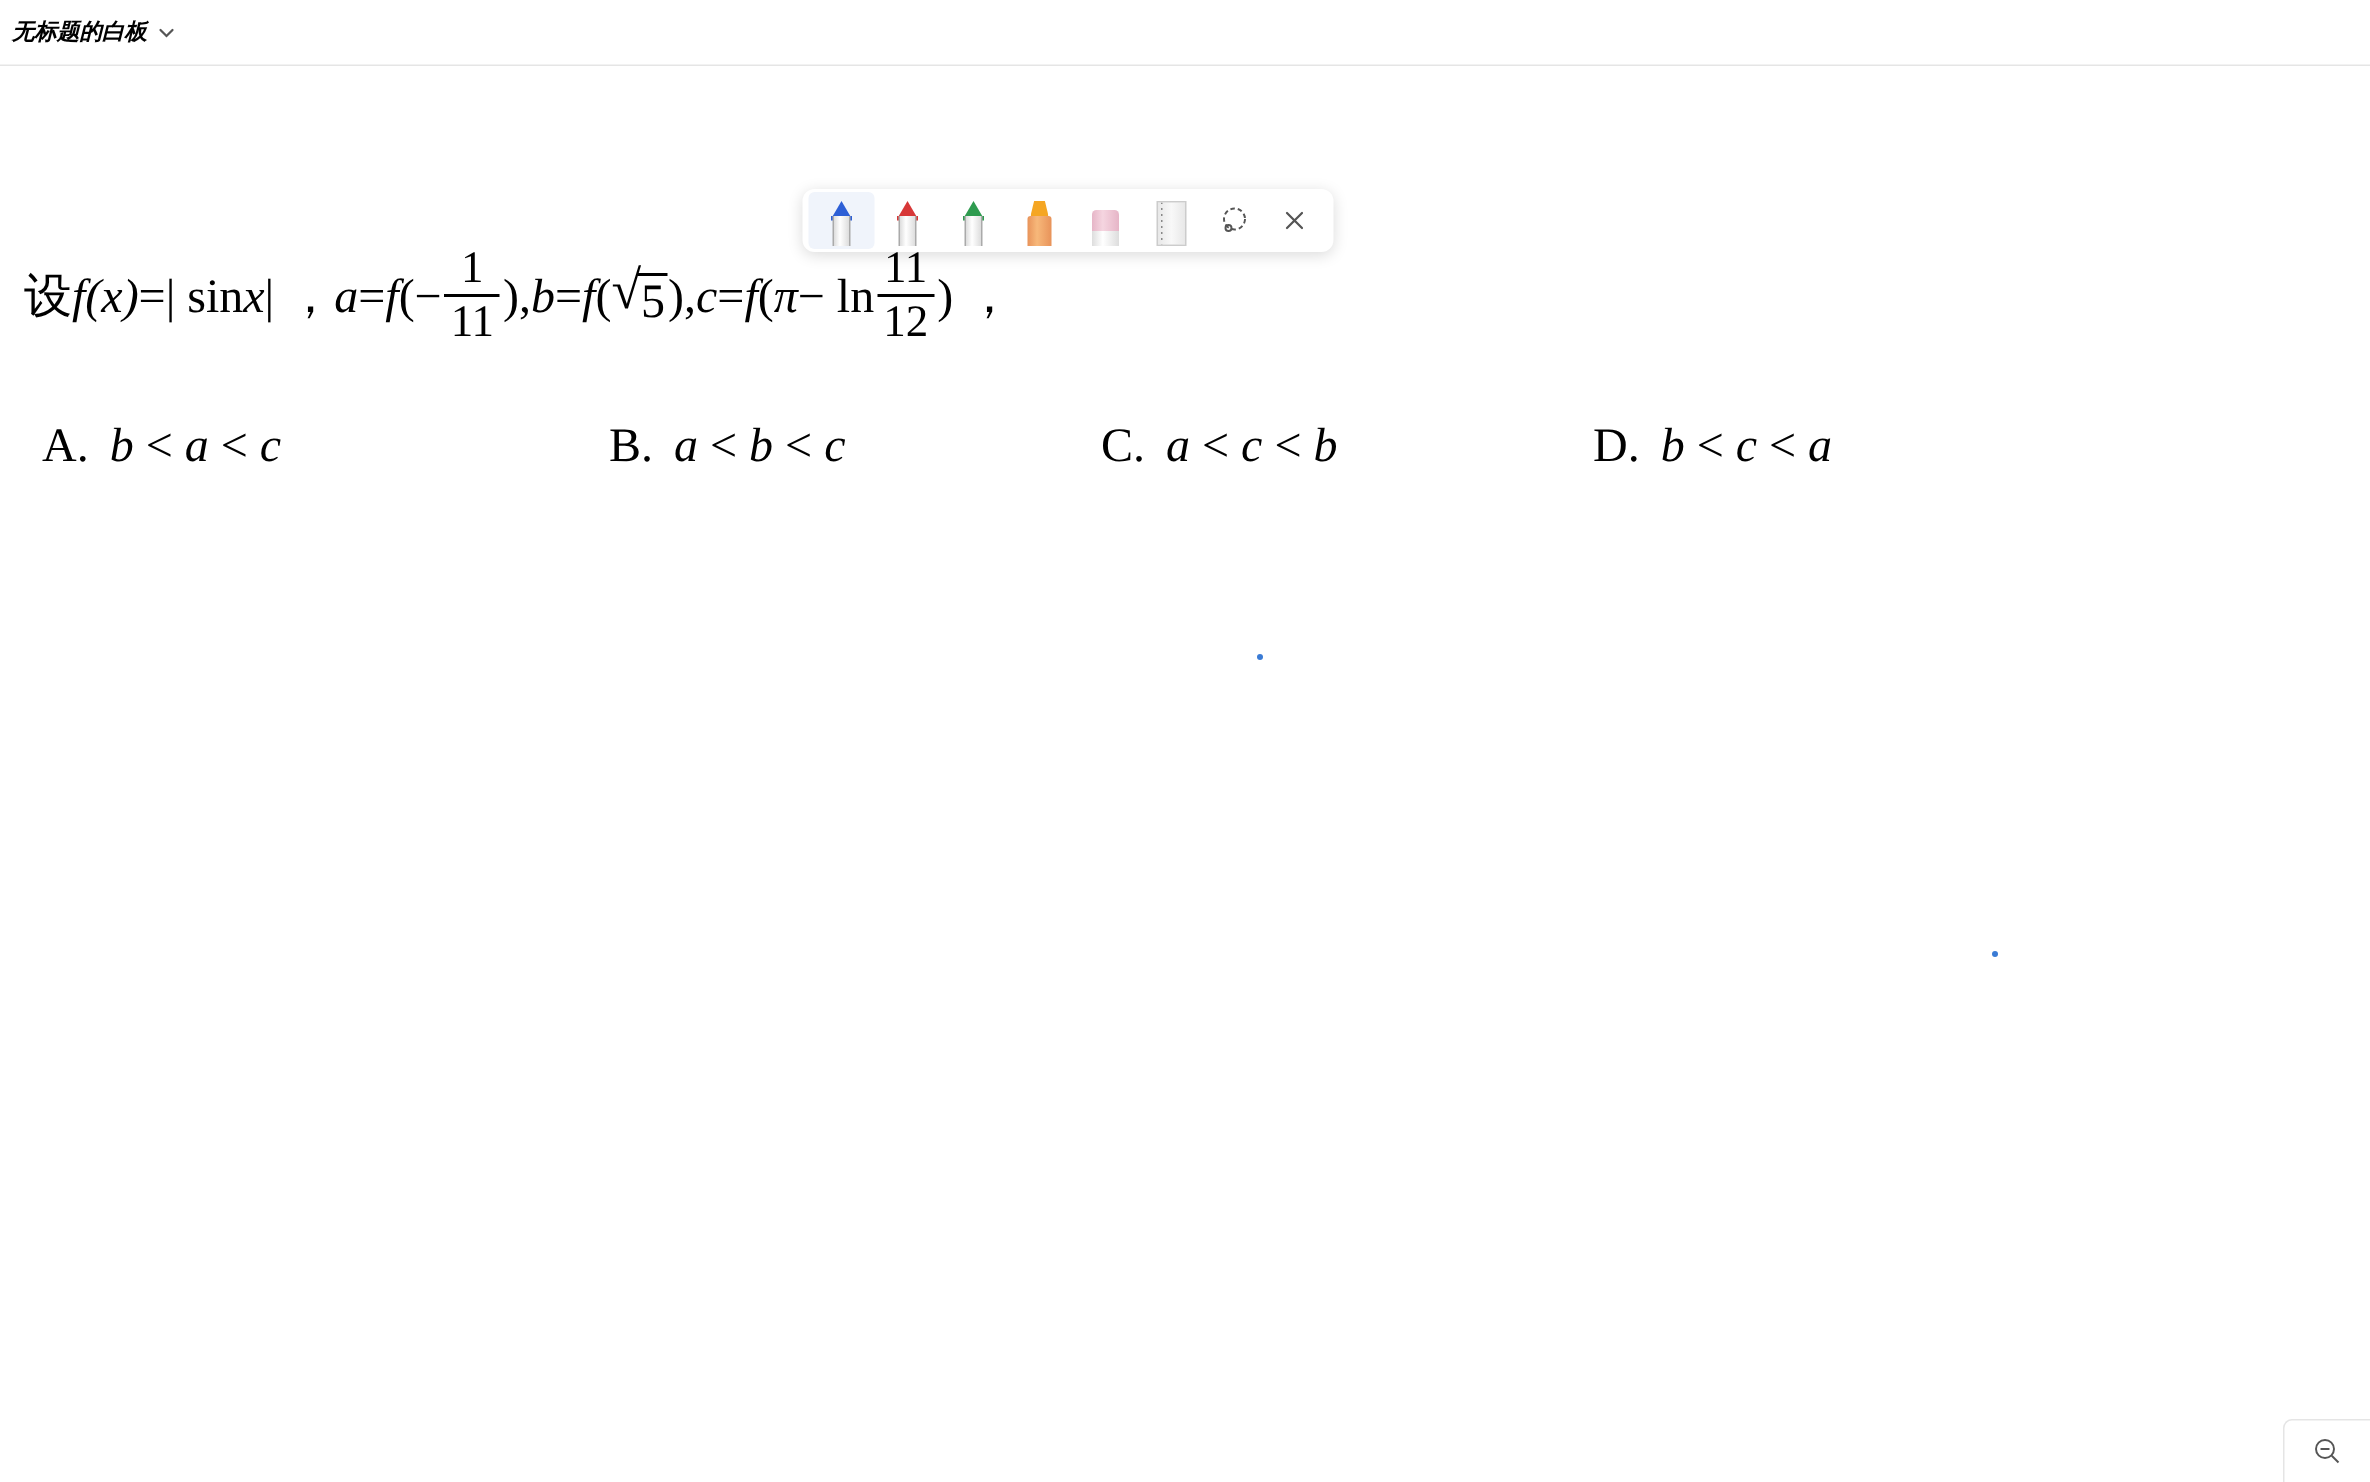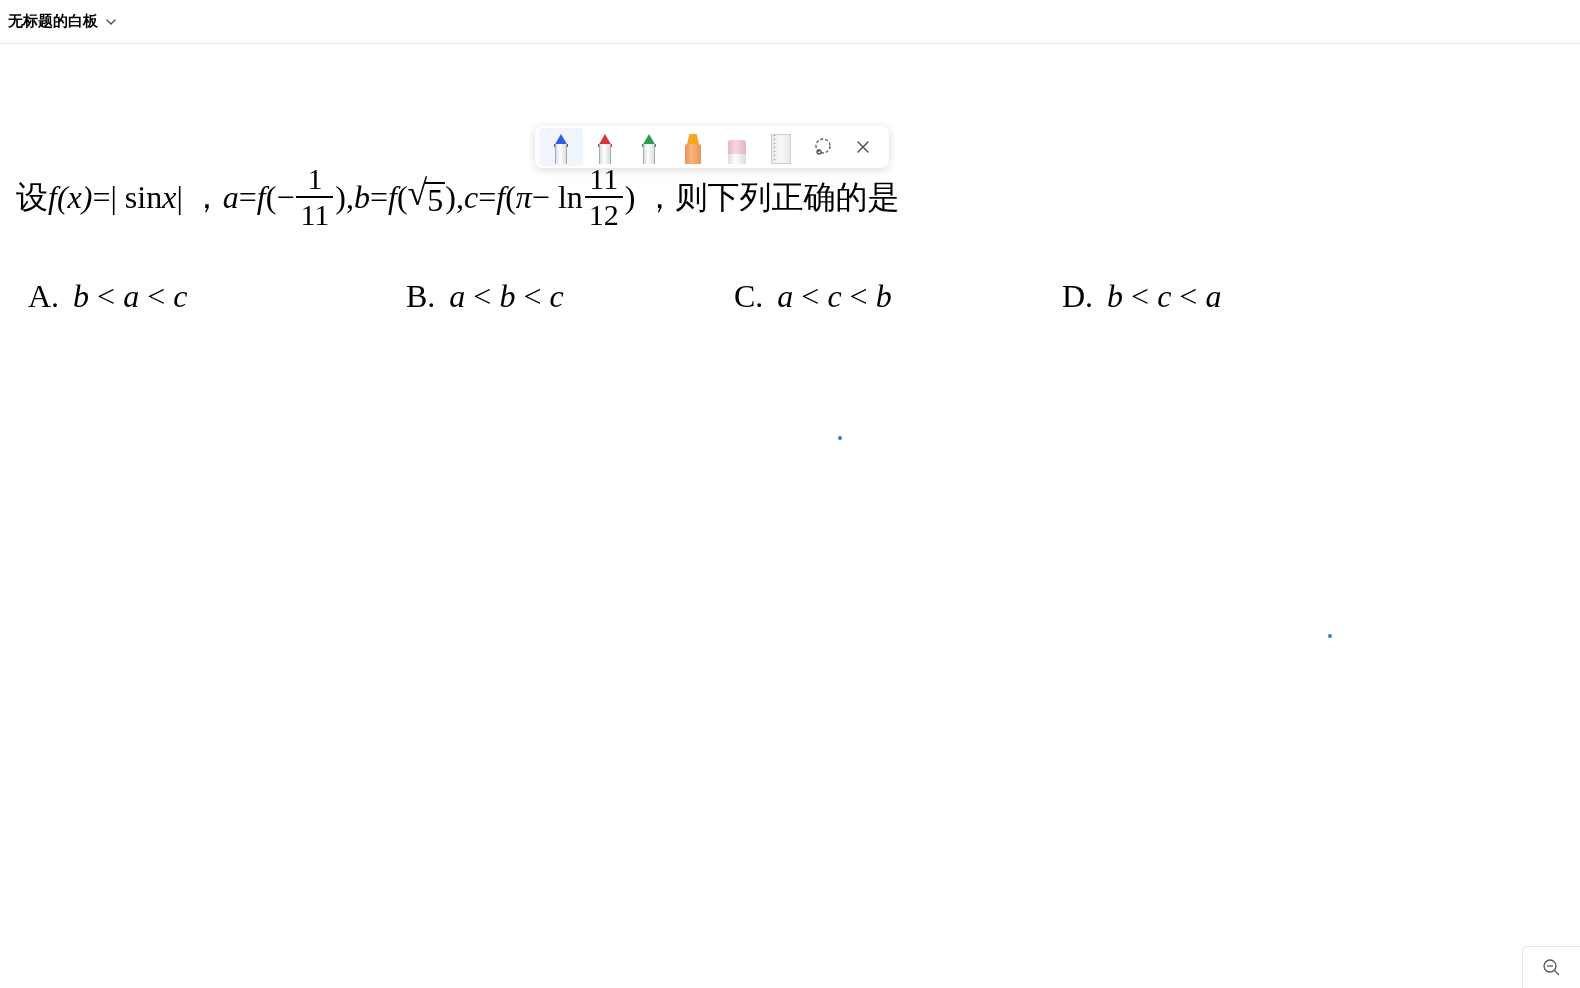--- a/index.html
+++ b/index.html
@@ -16,20 +16,21 @@
     border-bottom: 1px solid #e5e5e5;
     display: flex;
     align-items: center;
     padding: 0 8px;
   }
   .title-wrap {
     display: flex;
     align-items: center;
     gap: 6px;
     cursor: pointer;
+    font-style: italic;
   }
   .title {
     font-size: 15px;
     font-weight: 600;
     color: #000;
   }
   .chevron {
     width: 14px;
     height: 14px;
     display: flex;
@@ -366,21 +367,20 @@
         <span> = </span>
       <span class="it">f</span>
         <span>(</span>
       <span class="it">π</span>
         <span> − ln </span>
       <span class="frac">
           <span class="num">11</span>
           <span class="den">12</span>
         </span>
       <span>) ，</span>
-      <span>则下列正确的是</span>
     </div>
     <div class="options">
       <div class="option opt-a">
         <span class="option-label">A.</span>
         <span><span class="it">b</span><span> &lt; </span><span class="it">a</span><span> &lt; </span><span class="it">c</span></span>
       </div>
       <div class="option opt-b">
         <span class="option-label">B.</span>
         <span><span class="it">a</span><span> &lt; </span><span class="it">b</span><span> &lt; </span><span class="it">c</span></span>
       </div>

